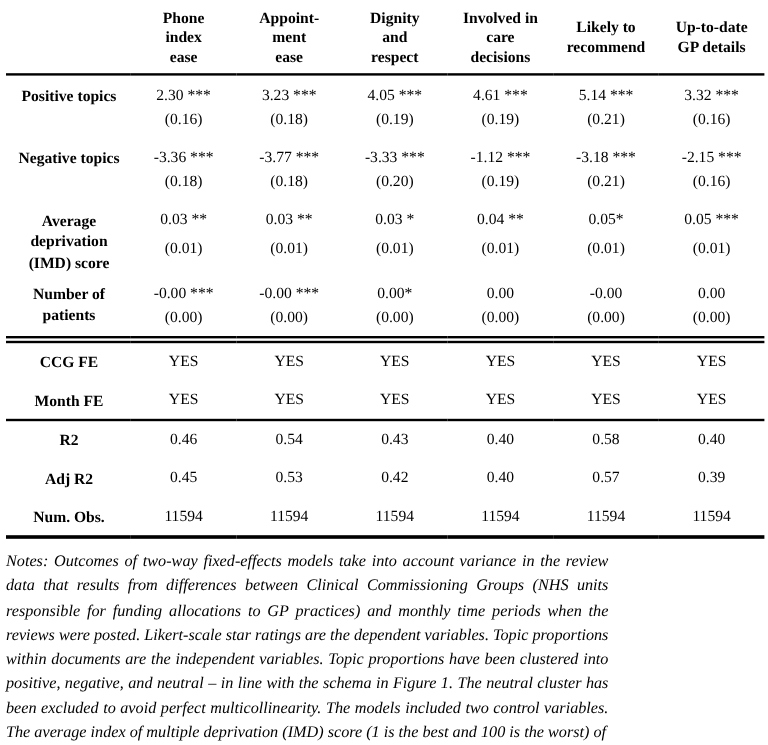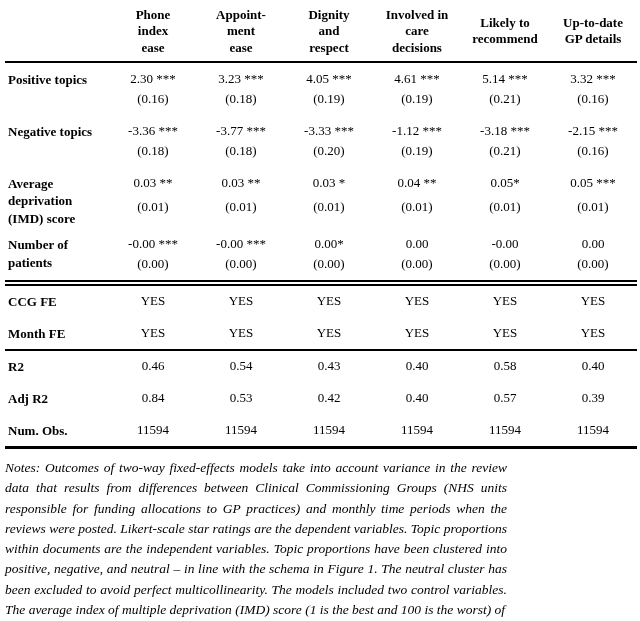--- a/index.html
+++ b/index.html
@@ -36,21 +36,21 @@
     font-weight: bold;
     vertical-align: middle;
     padding: 5px 1px;
     border-bottom: 2px solid #000;
     line-height: 1.25;
   }
   th.corner {
     border-bottom: 2px solid #000;
   }
   td.lbl {
-    text-align: left;
+    text-align: center;
     font-weight: bold;
     padding-left: 3px;
     line-height: 1.35;
   }
   tr.coef td { padding-top: 8px; padding-bottom: 1px; }
   tr.se td   { padding-top: 3px; padding-bottom: 8px; }
   tr.flat td { padding-top: 7px; padding-bottom: 7px; }
   
   .rb  { border-bottom: 2px solid #000; }   
   .rt  { border-top: 2px solid #000000; }      
@@ -223,21 +223,21 @@
         <td>0.46</td>
         <td>0.54</td>
         <td>0.43</td>
         <td>0.40</td>
         <td>0.58</td>
         <td>0.40</td>
       </tr>
 
       <tr class="flat">
         <td class="lbl">Adj R2</td>
-        <td>0.84</td>
+        <td>0.45</td>
         <td>0.53</td>
         <td>0.42</td>
         <td>0.40</td>
         <td>0.57</td>
         <td>0.39</td>
       </tr>
 
       <tr class="flat">
         <td class="lbl rb3">Num. Obs.</td>
         <td class="rb3">11594</td>

